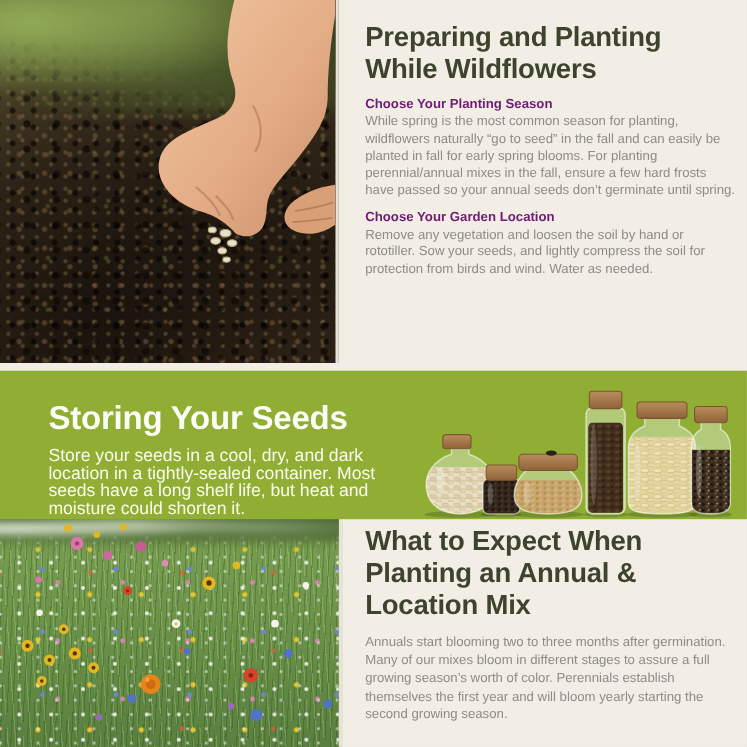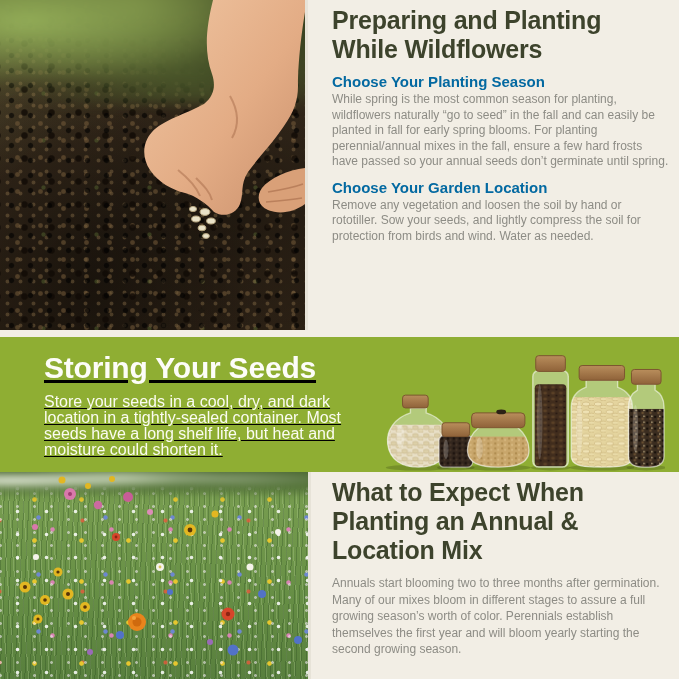--- a/index.html
+++ b/index.html
@@ -51,32 +51,32 @@
   .meadow-top{position:absolute;left:-8px;top:-6px;right:-8px;height:32px;
     background:
       radial-gradient(ellipse at 6% 45%, rgba(238,243,228,.95), transparent 40%),
       radial-gradient(ellipse at 40% 35%, rgba(208,222,192,.7), transparent 38%),
       radial-gradient(ellipse at 72% 40%, rgba(190,205,175,.5), transparent 35%),
       linear-gradient(#47622f,#55743a 70%, rgba(90,130,60,0));
     filter:blur(3px);}
   .flowers-svg{position:absolute;left:0;top:0;}
 
   
-  .col-top{position:absolute;left:305px;top:0;right:0;height:337px;padding:6px 10px 0 27px;box-sizing:border-box;}
+  .col-top{position:absolute;left:305px;top:0;right:0;height:337px;padding:20px 10px 0 27px;box-sizing:border-box;}
   .col-bottom{position:absolute;left:308px;top:472px;right:0;bottom:0;padding:6px 10px 0 24px;box-sizing:border-box;}
   .h1{font-size:25px;line-height:29px;font-weight:bold;color:#3d432c;letter-spacing:-.2px;}
   .h1 span{display:block;}
-  .subhead{font-size:15px;font-weight:bold;color:#0369a1;margin-top:9px;margin-bottom:2px;}
+  .subhead{font-size:12px;font-weight:bold;color:#701a75;margin-top:9px;margin-bottom:2px;}
   .body-txt{font-size:12px;line-height:15.5px;color:#8d8c85;}
   .col-top .h1{margin-bottom:4px;}
   .col-bottom .body-txt{margin-top:10px;font-size:12px;line-height:16.5px;}
 
   
   .banner{position:absolute;left:0;top:337px;width:100%;height:135px;background:#8fae33;}
-  .banner-text{position:absolute;left:44px;top:14px;width:322px;text-decoration:underline;}
+  .banner-text{position:absolute;left:44px;top:27px;width:322px;}
   .banner-title{font-size:30px;font-weight:bold;color:#fdfdf8;letter-spacing:-.2px;}
   .banner-body{margin-top:9px;font-size:16px;line-height:16px;color:#fbfcf1;}
   .jars-svg{position:absolute;right:14px;bottom:0;}
 </style>
 </head>
 <body>
 
 <div class="canvas">
 
   <div class="photo photo-soil" title="hand sowing seeds into dark garden soil">

